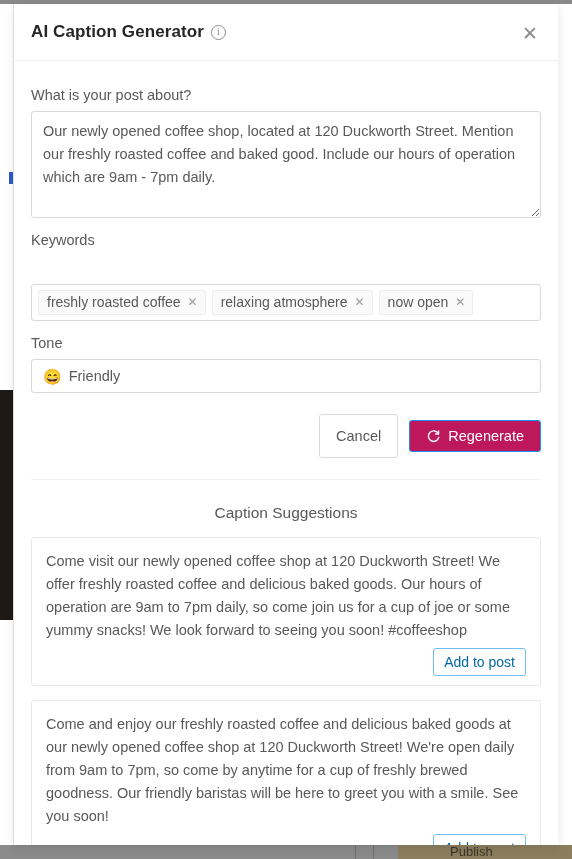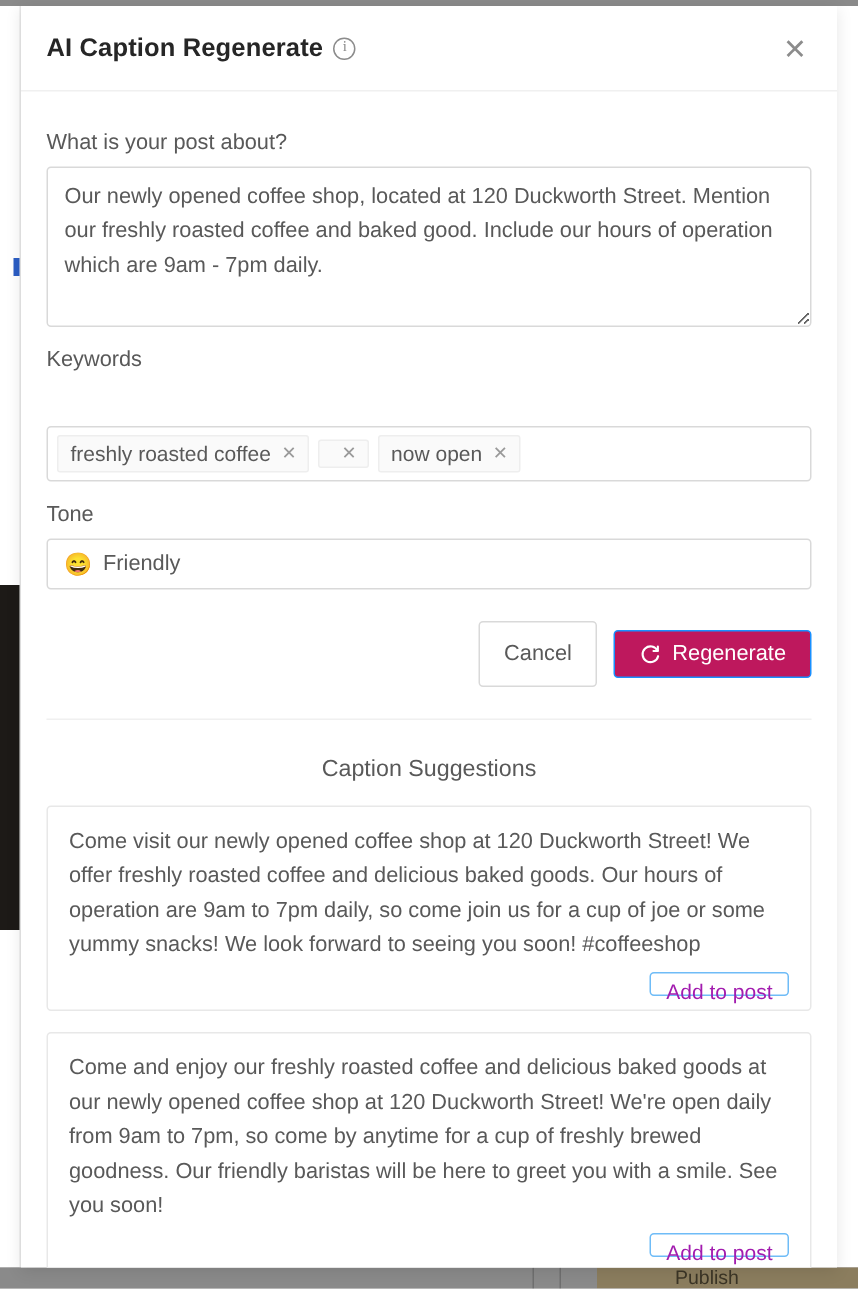--- a/index.html
+++ b/index.html
@@ -266,26 +266,26 @@
     font-size: 14.5px;
     line-height: 23px;
     color: #595959;
   }
   .card-actions {
     display: flex;
     justify-content: flex-end;
     margin-top: 6px;
   }
   .add-to-post-btn {
-    height: 16px;
+    height: 28px;
     padding: 0 10px;
     border: 1px solid #6fbcf7;
     border-radius: 3px;
     background: #ffffff;
-    color: #a21caf;
+    color: #0369a1;
     font-size: 14px;
     font-family: "Liberation Sans", sans-serif;
     cursor: pointer;
     line-height: 24px;
   }
 </style>
 </head>
 <body>
 
 <div id="bg-page">
@@ -297,39 +297,40 @@
 <div id="bg-bottom-bar">
   <div class="bgb-cell" style="width:355px; border-left:none;"></div>
   <div class="bgb-cell" style="width:18px;"></div>
   <div class="bgb-cell" style="width:25px;"></div>
   <div id="bgb-tan">Publish</div>
 </div>
 
 <div id="modal">
 
   <div id="modal-header">
-    <span id="modal-title">AI Caption Regenerate</span>
+    <span id="modal-title">AI Caption Generator</span>
     <span class="info-icon">i</span>
     <button id="close-btn">✕</button>
   </div>
 
   <div id="modal-body">
 
     <label class="field-label">What is your post about?</label>
     <textarea id="post-textarea" placeholder="What is your post about?" style="">Our newly opened coffee shop, located at 120 Duckworth Street. Mention our freshly roasted coffee and baked good. Include our hours of operation which are 9am - 7pm daily.</textarea>
 
     <div class="section-gap"></div>
 
     <label class="field-label">Keywords</label>
     <div id="keywords-box">
       <span class="chip">
         <span>freshly roasted coffee</span>
         <span class="chip-x">✕</span>
       </span>
       <span class="chip">
+        <span>relaxing atmosphere</span>
         <span class="chip-x">✕</span>
       </span>
       <span class="chip">
         <span>now open</span>
         <span class="chip-x">✕</span>
       </span>
     </div>
 
     <div class="section-gap"></div>
 

